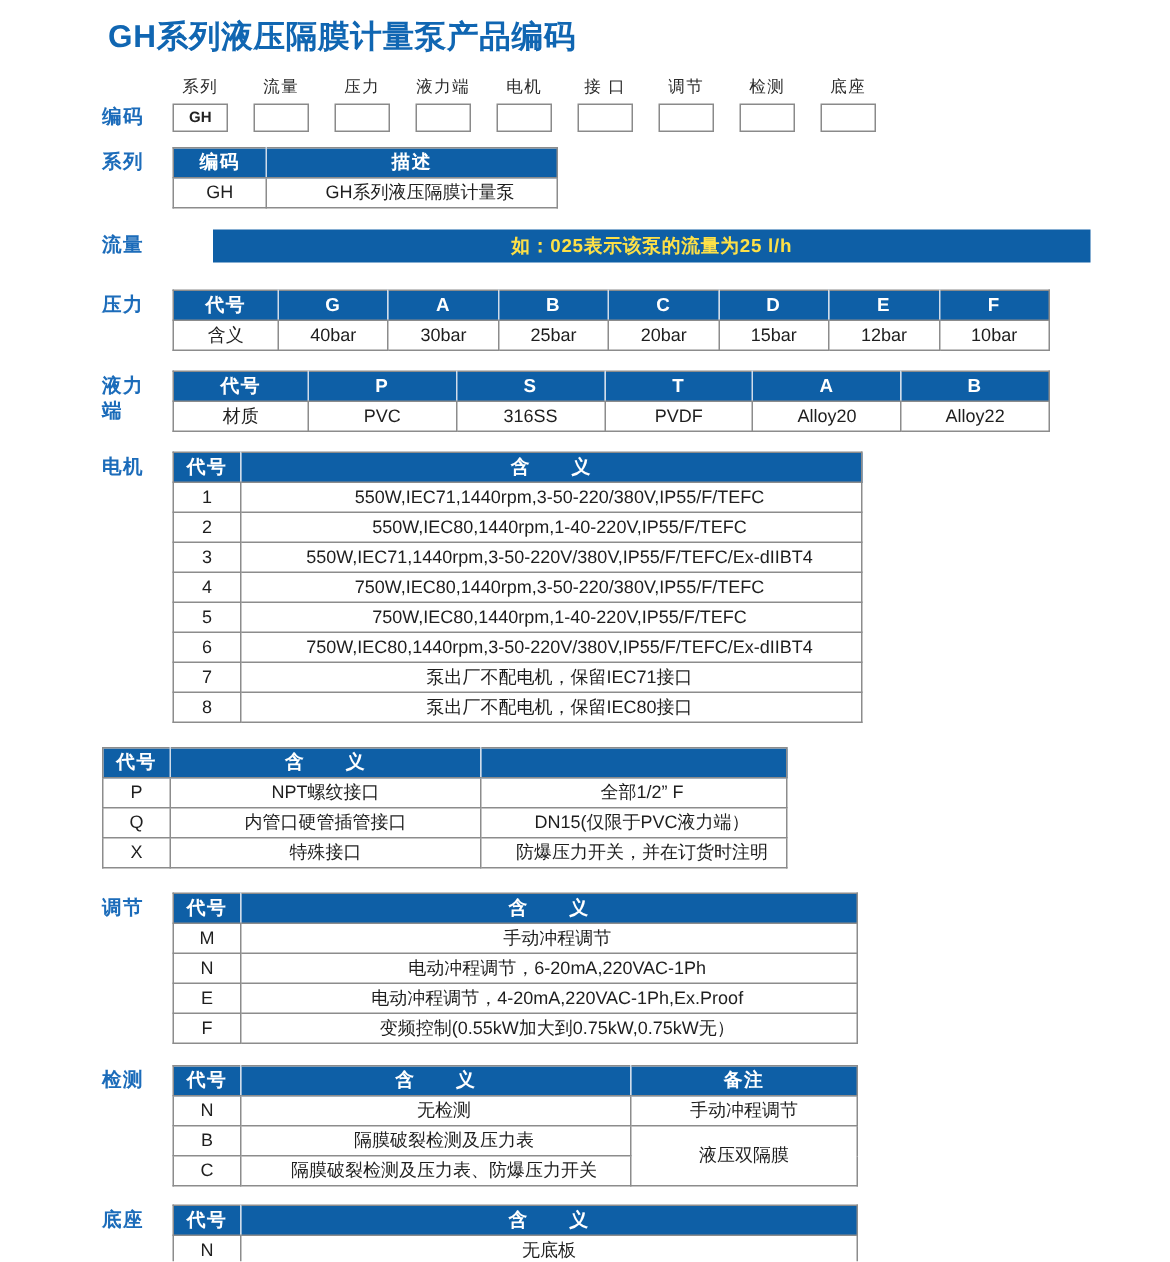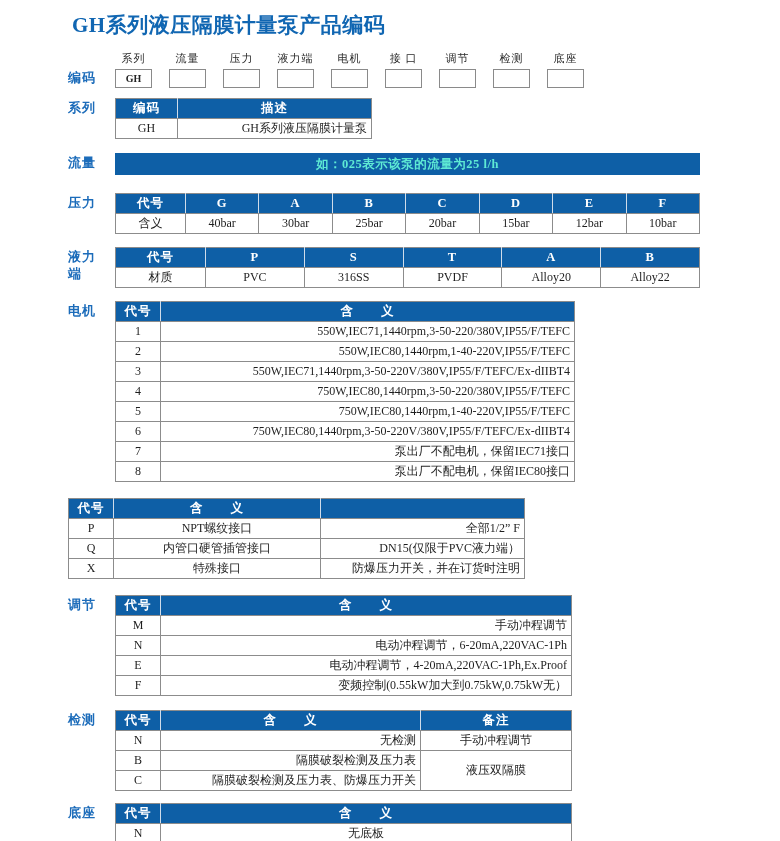--- a/index.html
+++ b/index.html
@@ -1,48 +1,48 @@
 <!DOCTYPE html>
 <html><head>
 <meta charset="utf-8">
 <style>
   html,body{margin:0;padding:0;background:#fff;}
   .page{position:relative;width:780px;height:841px;background:#ffffff;
-        font-family:Liberation Serif, serif;overflow:hidden;}
+        font-family:Liberation Sans, sans-serif;overflow:hidden;}
   .title{margin:0;padding:12px 0 0 72px;font-size:21px;font-weight:bold;
          color:#1066b2;letter-spacing:.5px;line-height:1.25;}
   .section{display:flex;margin-left:68px;}
   .side{flex:none;width:47px;padding-top:2px;color:#1c6cba;font-weight:bold;
         font-size:13px;letter-spacing:1px;white-space:pre-line;line-height:1.25;}
   .side-coding{padding-top:20px;}
   .content{flex:none;}
 
   
   .cfields{display:flex;gap:17px;}
   .cfield{width:37px;text-align:center;}
   .clabel{font-size:11px;color:#2b2b2b;height:16px;line-height:16px;
           letter-spacing:1px;white-space:nowrap;margin-bottom:3px;}
   .cbox{height:17px;border:1px solid #8a8a8a;background:#fff;font-size:10px;
         line-height:17px;color:#222;font-weight:bold;}
 
   
-  .flow-bar{width:585px;height:22px;background:#0e5fa6;color:#5eead4;
+  .flow-bar{width:585px;height:22px;background:#0e5fa6;color:#fde047;
             font-weight:bold;font-size:12.5px;display:flex;align-items:center;
-            justify-content:center;letter-spacing:.5px;}
+            justify-content:center;letter-spacing:.5px;margin-left:27px;}
 
   
   table.doc{border-collapse:collapse;table-layout:fixed;font-size:12px;color:#1e1e1e;}
   table.doc th{background:#0e5fa6;color:#fff;font-weight:bold;font-size:12.5px;
        height:19px;border:1px solid #8c8c8c;border-right-color:#cfdcea;
        padding:0 4px;text-align:center;letter-spacing:1px;line-height:1.1;}
   table.doc th:last-child{border-right-color:#8c8c8c;}
   table.doc td{border:1px solid #8c8c8c;height:17px;padding:1px 4px;
        background:#fff;line-height:1.15;vertical-align:middle;}
   table.doc td.a-c{text-align:center;}
-  table.doc td.a-l{text-align:right;padding-left:15px;margin-left:39px;}
+  table.doc td.a-l{text-align:center;padding-left:15px;margin-left:39px;}
 </style>
 </head>
 <body>
 
 <div class="page">
 
   <h1 class="title">GH系列液压隔膜计量泵产品编码</h1>
 
   <div class="section" style="margin-top:12px">
     <div class="side side-coding">编码</div>

